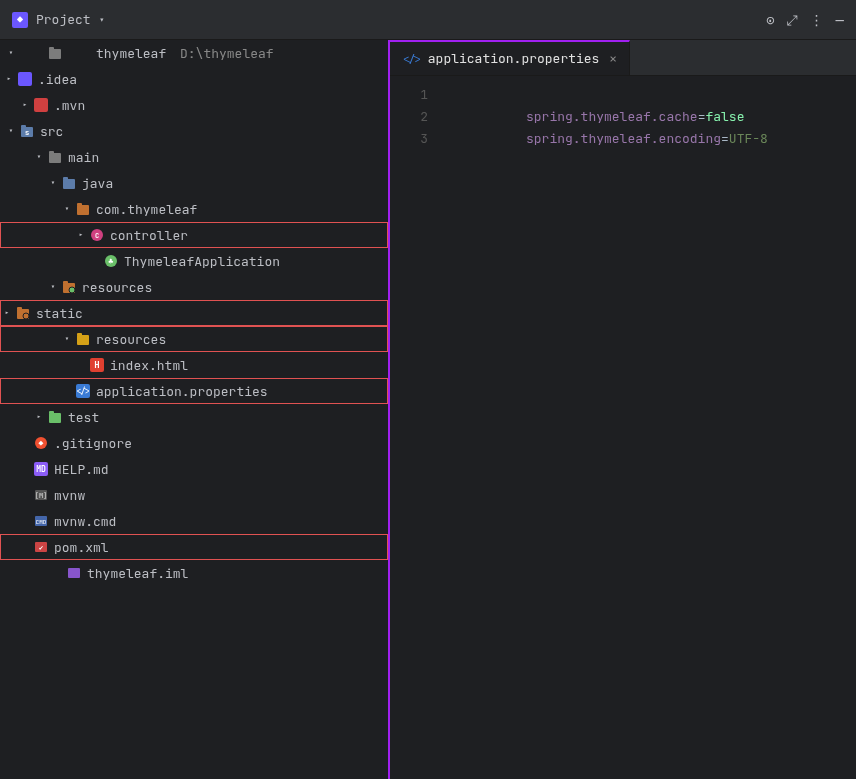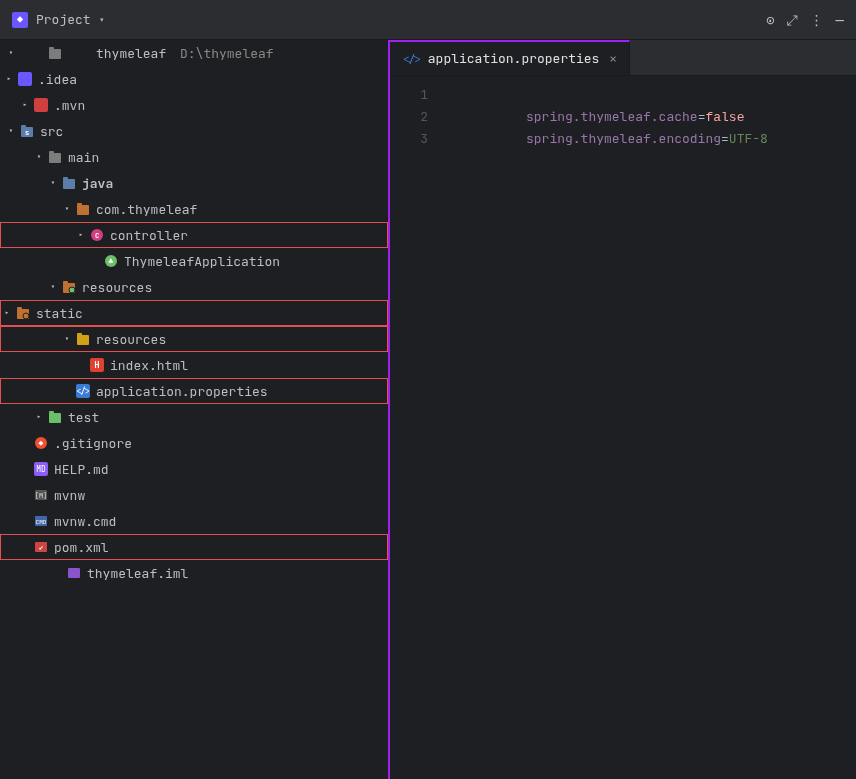--- a/index.html
+++ b/index.html
@@ -148,21 +148,21 @@
       color: white;
       display: inline-flex; align-items: center; justify-content: center;
     }
     .icon-md {
       width: 14px; height: 14px;
       background: #8b5cf6;
       border-radius: 2px;
       font-size: 8px;
       color: white;
       display: inline-flex; align-items: center; justify-content: center;
-      font-weight: normal;
+      font-weight: bold;
     }
 
     
     .editor-area {
       flex: 1;
       display: flex;
       flex-direction: column;
       background: #1e1f22;
       overflow: hidden;
     }
@@ -307,21 +307,21 @@
       <span class="arrow open"></span>
       <span class="item-icon">
         <svg width="14" height="14" viewBox="0 0 14 14">
           <rect x="1" y="3" width="12" height="10" rx="1" fill="#7c7c7c"></rect>
           <rect x="1" y="1" width="5" height="3" rx="1" fill="#7c7c7c"></rect>
         </svg>
       </span>
       <span class="item-label">main</span>
     </div>
 
-    <div class="tree-item" style="padding-left:46px;font-weight:bold;">
+    <div class="tree-item" style="padding-left:46px;">
       <span class="arrow open"></span>
       <span class="item-icon">
         <svg width="14" height="14" viewBox="0 0 14 14">
           <rect x="1" y="3" width="12" height="10" rx="1" fill="#5c7caa"></rect>
           <rect x="1" y="1" width="5" height="3" rx="1" fill="#5c7caa"></rect>
         </svg>
       </span>
       <span class="item-label">java</span>
     </div>
 
@@ -495,21 +495,21 @@
     </div>
 
     <div class="editor-content">
       <div class="line-numbers">
         <div>1</div>
         <div>2</div>
         <div>3</div>
       </div>
       <div class="code-area">
         <div class="code-line">
-          <span style="color:#9876aa;">spring.thymeleaf.cache</span><span style="color:#a9b7c6;">=</span><span style="color:#fca5a5;font-family:Liberation Mono, monospace;">false</span>
+          <span style="color:#9876aa;">spring.thymeleaf.cache</span><span style="color:#a9b7c6;">=</span><span style="color:#86efac;">false</span>
         </div>
         <div class="code-line">
           <span style="color:#9876aa;">spring.thymeleaf.encoding</span><span style="color:#a9b7c6;">=</span><span style="color:#6a8759;">UTF-8</span>
         </div>
         <div class="code-line">&nbsp;</div>
       </div>
     </div>
 
   </div>
 

